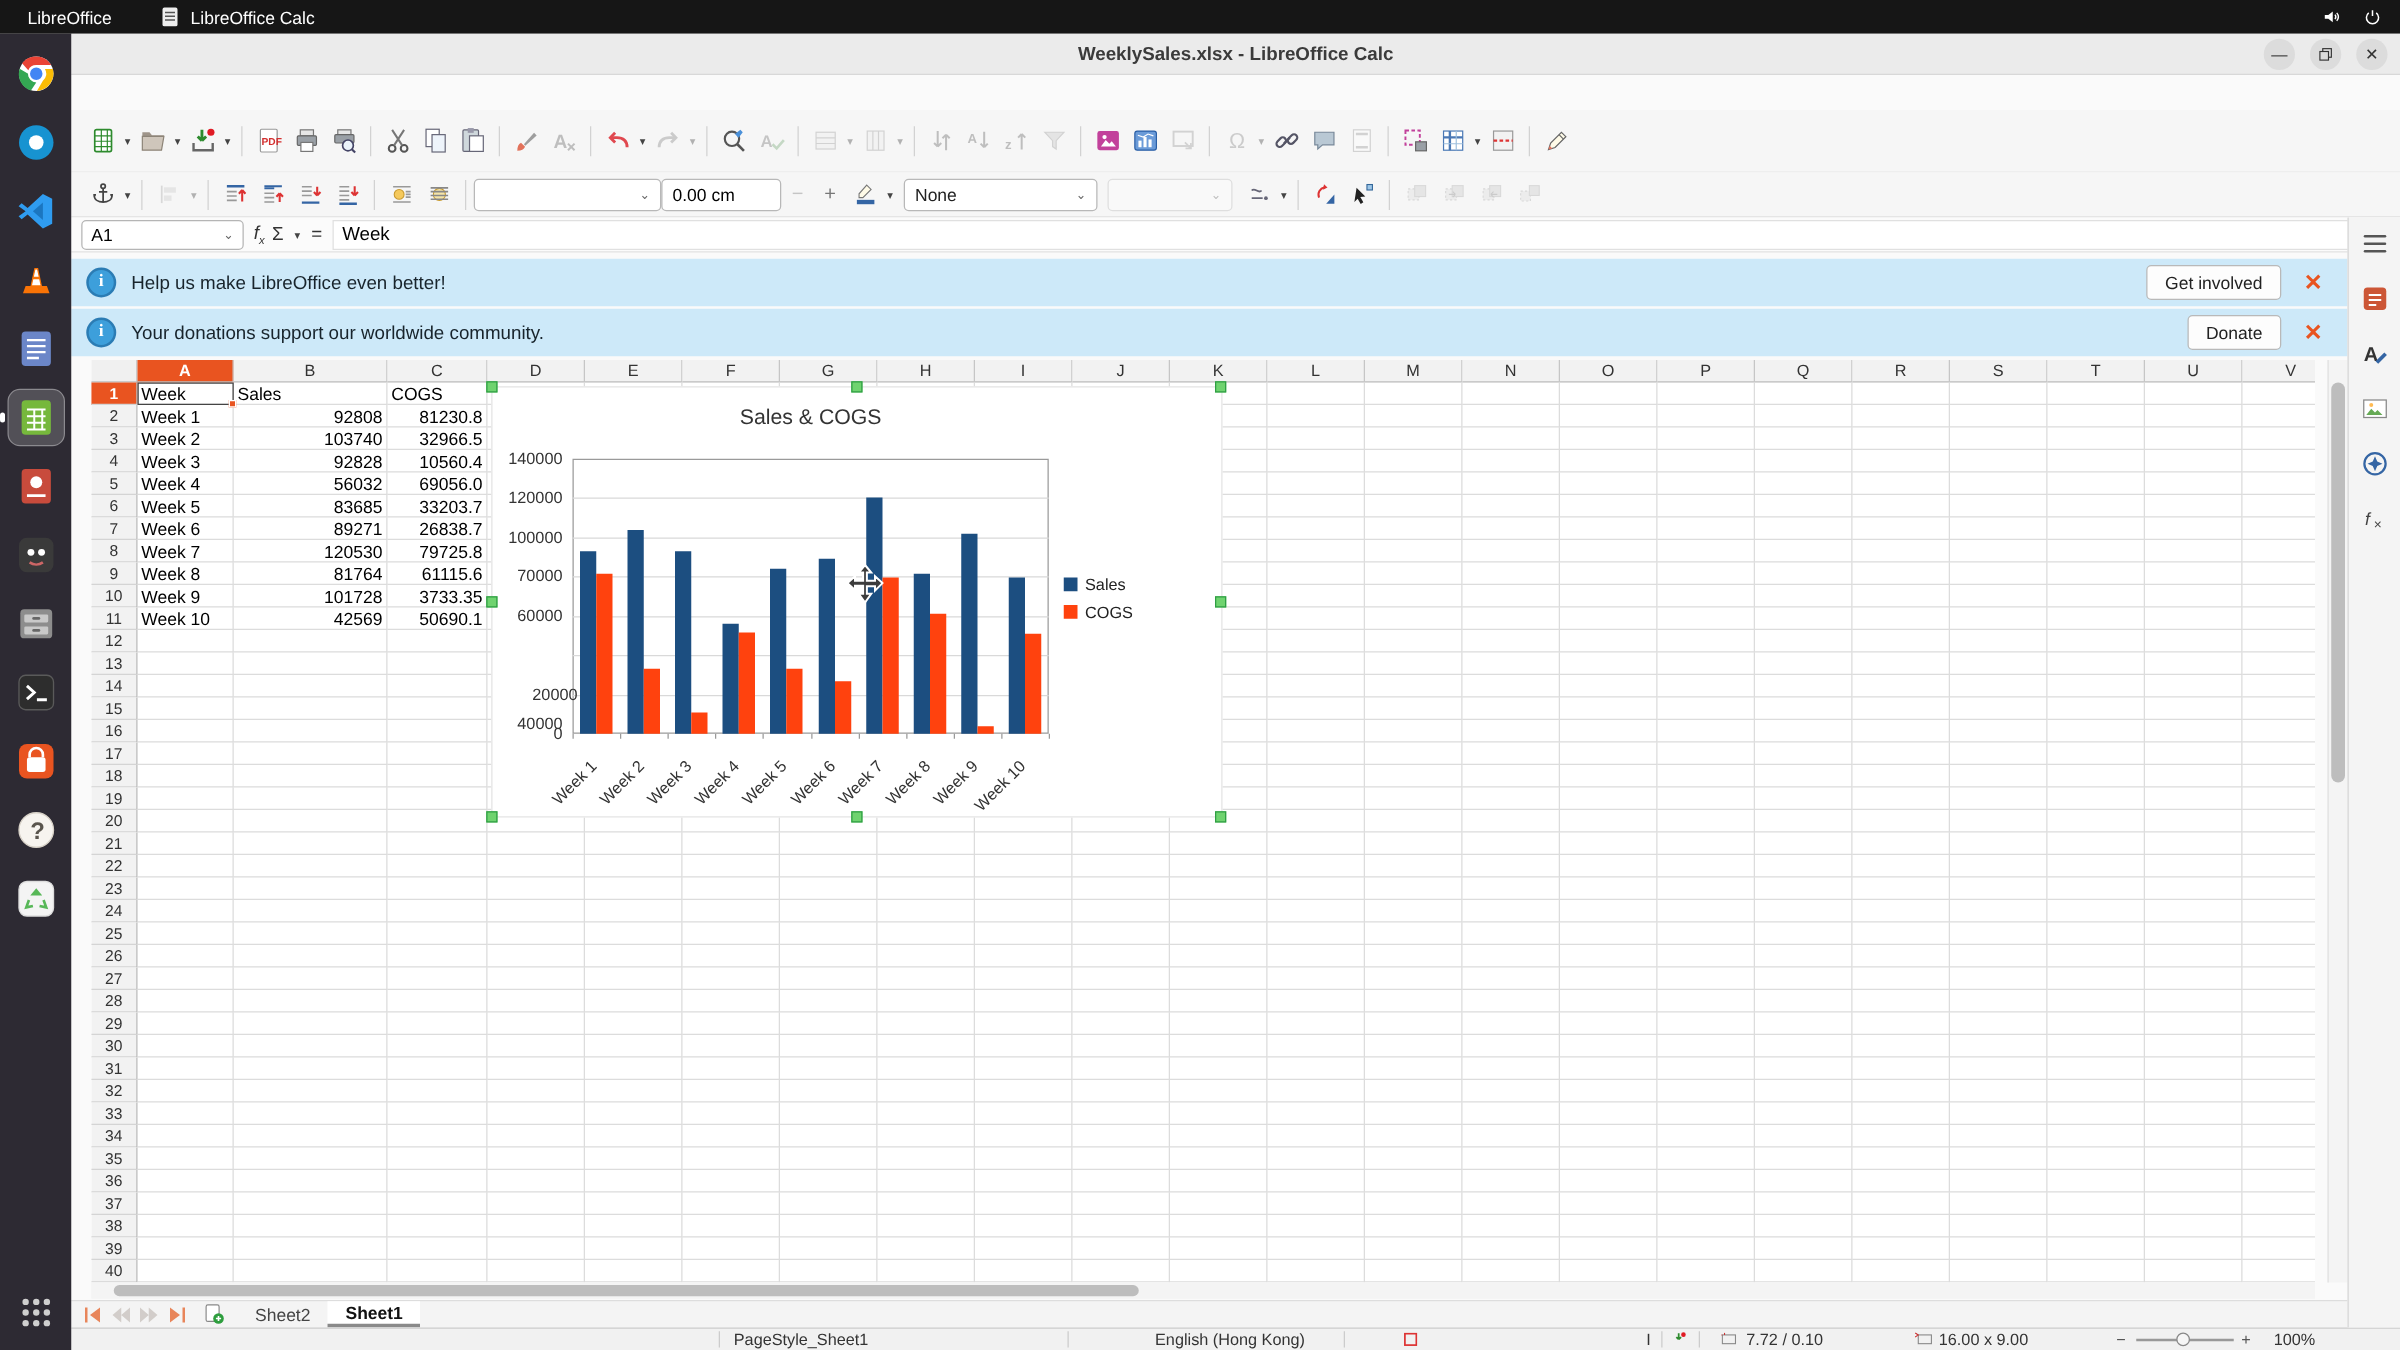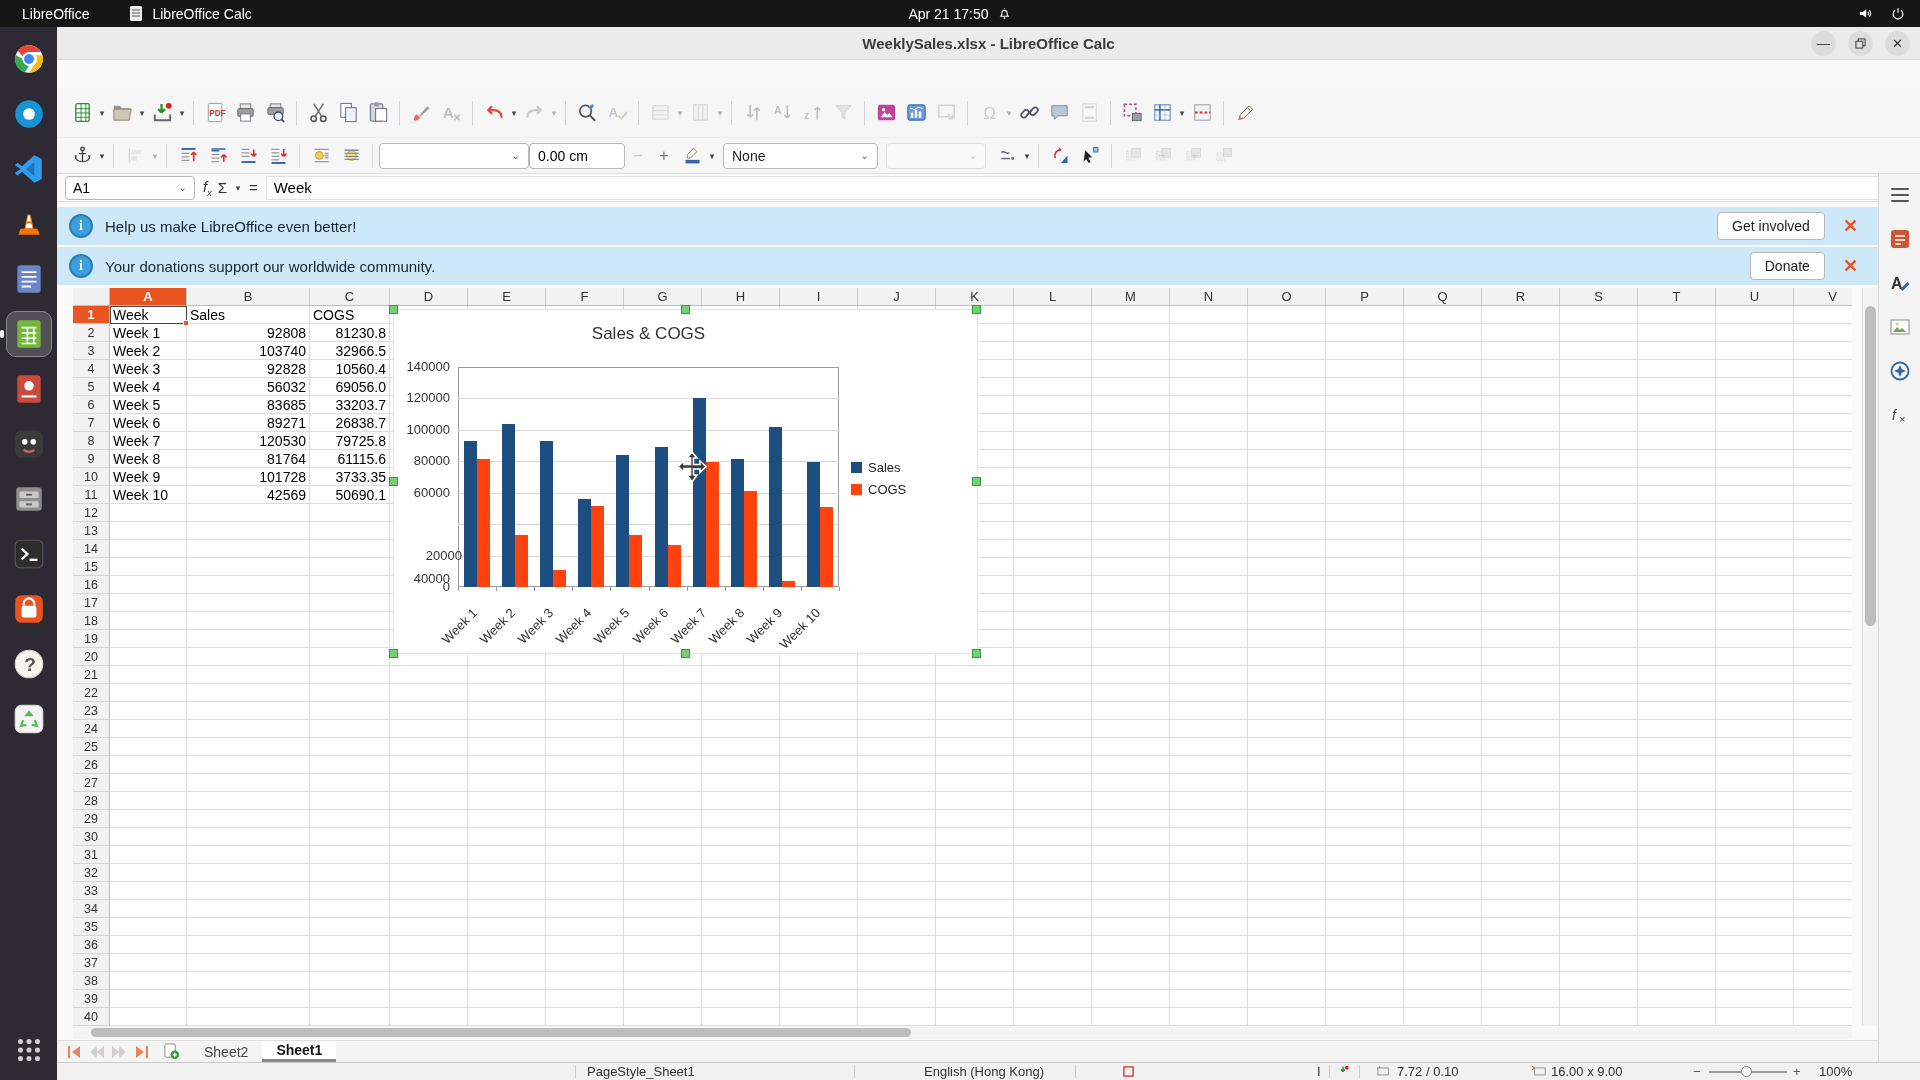--- a/index.html
+++ b/index.html
@@ -113,28 +113,20 @@
     <div class="tb-left">
       <span>LibreOffice</span>
       <span class="appname">
         <svg width="15" height="17" viewBox="0 0 15 17">
             <rect x="1" y="1" width="12" height="15" rx="1.5" fill="#eee"></rect>
             <path d="M3 5h8M3 8h8M3 11h8" stroke="#555" stroke-width="1.2"></path>
           </svg>
         <span>LibreOffice Calc</span>
       </span>
     </div>
-    <div id="clock">
-      <span>Apr 21 17:50</span>
-      <svg width="15" height="15" viewBox="0 0 24 24">
-          <path d="M8 11a4 4 0 018 0c0 3.5 1.2 4.5 2 5.5H6c.8-1 2-2 2-5.5z" fill="none" stroke="#fff" stroke-width="1.7"></path>
-          <circle cx="12" cy="19.4" r="1.6" fill="#fff"></circle>
-          <path d="M12 5V3.6" stroke="#fff" stroke-width="1.7"></path>
-        </svg>
-    </div>
     <div class="tb-right">
       <svg width="17" height="17" viewBox="0 0 24 24">
           <path d="M4 10v4h4l5 4V6L8 10z" fill="#fff"></path>
           <path d="M15.5 9.5a4 4 0 010 5M17.5 7.5a7 7 0 010 9" stroke="#fff" stroke-width="1.6" fill="none"></path>
         </svg>
       <svg width="16" height="16" viewBox="0 0 24 24">
           <path d="M7.5 6.5a7.3 7.3 0 109 0" fill="none" stroke="#fff" stroke-width="1.8"></path>
           <path d="M12 3.2v7" stroke="#fff" stroke-width="1.8"></path>
         </svg>
     </div>
@@ -1595,21 +1587,21 @@
       <div class="gridline" style="left: 64px; top: 245.571px; width: 381px;"></div>
       <div class="gridline" style="left: 64px; top: 214.143px; width: 381px;"></div>
       <div class="gridline" style="left: 64px; top: 182.714px; width: 381px;"></div>
       <div class="gridline" style="left: 64px; top: 151.286px; width: 381px;"></div>
       <div class="gridline" style="left: 64px; top: 119.857px; width: 381px;"></div>
       <div class="gridline" style="left: 64px; top: 88.4286px; width: 381px;"></div>
       <div class="ylab" style="left: 0px; top: 269px;">0</div>
       <div class="ylab" style="left: 12px; top: 237.571px;">20000</div>
       <div class="ylab" style="left: 0px; top: 223px; margin-top: 38px;">40000</div>
       <div class="ylab" style="left: 0px; top: 174.714px;">60000</div>
-      <div class="ylab" style="left: 0px; top: 143.286px;">80000</div>
+      <div class="ylab" style="left: 0px; top: 143.286px;">70000</div>
       <div class="ylab" style="left: 0px; top: 111.857px;">100000</div>
       <div class="ylab" style="left: 0px; top: 80.4286px;">120000</div>
       <div class="ylab" style="left: 0px; top: 49px;">140000</div>
       <div class="bar" style="left: 70.05px; top: 131.159px; width: 13px; height: 145.841px; background: rgb(28, 78, 128);"></div>
       <div class="bar" style="left: 83.05px; top: 149.352px; width: 13px; height: 127.648px; background: rgb(255, 66, 14);"></div>
       <div class="xlab" style="left: 11.05px; top: 293px;">Week 1</div>
       <div class="bar" style="left: 108.15px; top: 113.98px; width: 13px; height: 163.02px; background: rgb(28, 78, 128);"></div>
       <div class="bar" style="left: 121.15px; top: 225.196px; width: 13px; height: 51.8045px; background: rgb(255, 66, 14);"></div>
       <div class="xlab" style="left: 49.15px; top: 293px;">Week 2</div>
       <div class="bar" style="left: 146.25px; top: 131.127px; width: 13px; height: 145.873px; background: rgb(28, 78, 128);"></div>

